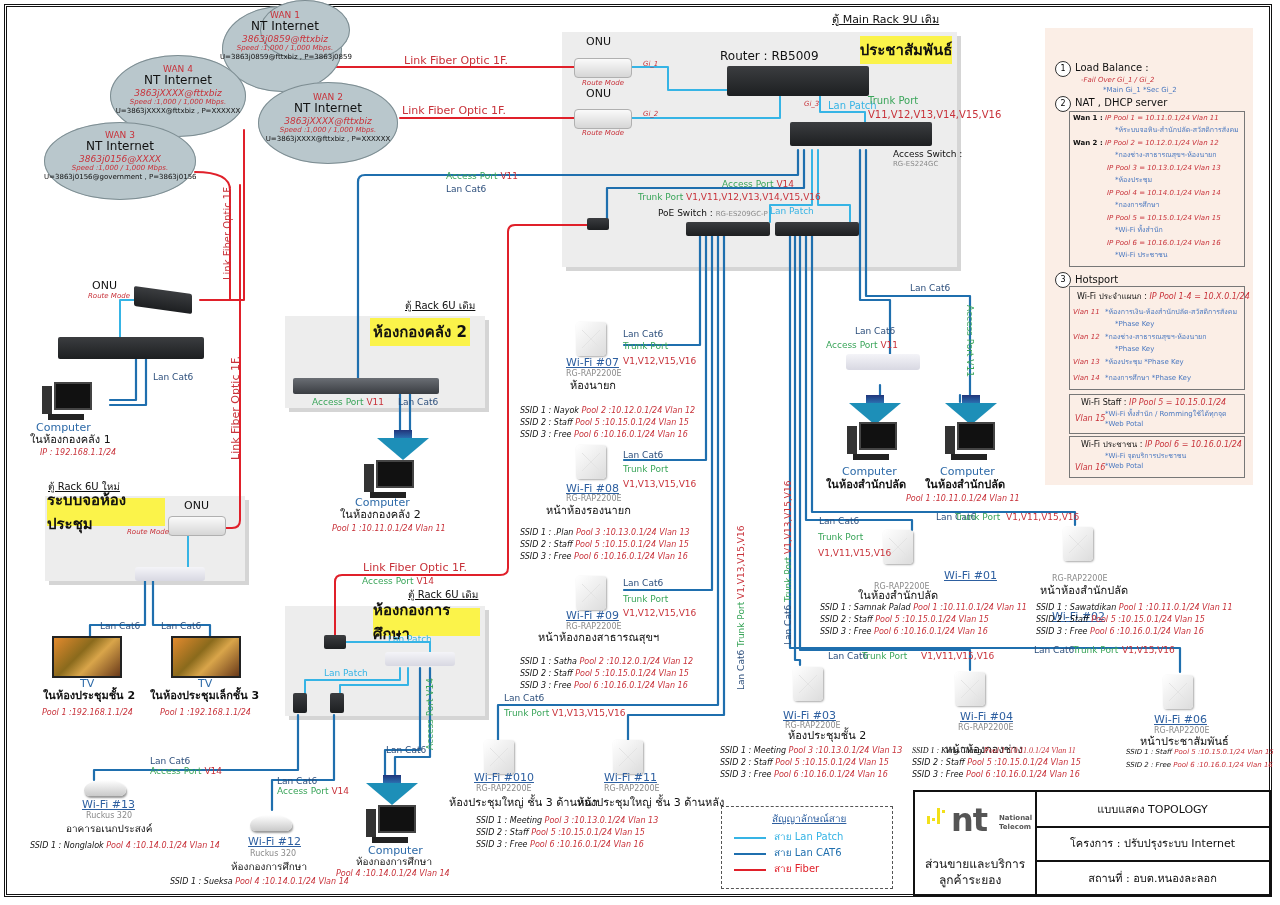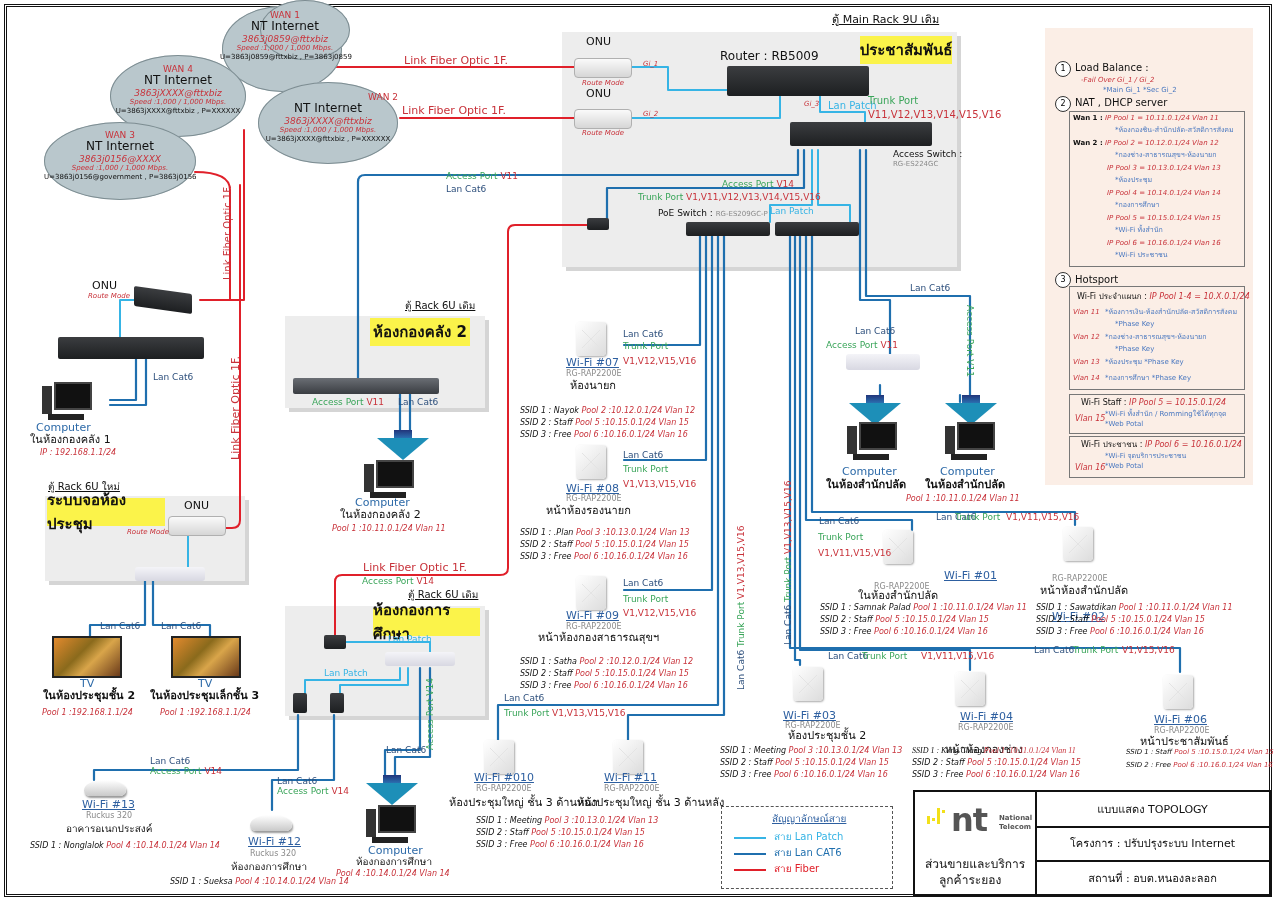--- a/index.html
+++ b/index.html
@@ -114,21 +114,21 @@
     <div class="t red s9" style="position:relative;">WAN 1</div>
     <div class="t blk s12" style="position:relative;">NT Internet</div>
     <div class="t red it s9" style="position:relative;">3863j0859@fttxbiz</div>
     <div class="t red it s7" style="position:relative;">Speed :1,000 / 1,000 Mbps.</div>
     <div class="t blk s7" style="position:relative;">U=3863j0859@fttxbiz , P=3863j0859</div>
   </div>
 </div>
 <div>
   <div class="cloud" style="left:258px;top:82px;width:140px;height:82px;"></div>
   <div class="cloud-txt" style="left:258px;top:92px;width:140px;">
-    <div class="t red s9" style="position:relative;text-align:right;">WAN 2</div>
+    <div class="t red s9" style="position:relative;">WAN 2</div>
     <div class="t blk s12" style="position:relative;">NT Internet</div>
     <div class="t red it s9" style="position:relative;">3863jXXXX@fttxbiz</div>
     <div class="t red it s7" style="position:relative;">Speed :1,000 / 1,000 Mbps.</div>
     <div class="t blk s7" style="position:relative;">U=3863jXXXX@fttxbiz , P=XXXXXX</div>
   </div>
 </div>
 <div>
   <div class="cloud" style="left:110px;top:55px;width:136px;height:82px;"></div>
   <div class="cloud-txt" style="left:110px;top:64px;width:136px;">
     <div class="t red s9" style="position:relative;">WAN 4</div>
@@ -396,21 +396,21 @@
   <div class="t blk s10" style="left:30px;top:34px;">Load Balance :</div>
   <div class="t red it s7" style="left:36px;top:48px;">-Fail Over  Gi_1 / Gi_2</div>
   <div class="t blue-t s7" style="left:58px;top:58px;">*Main Gi_1   *Sec Gi_2</div>
   <div class="circle-num" style="left:10px;top:68px;">2</div>
   <div class="t blk s10" style="left:30px;top:69px;">NAT , DHCP server</div>
   <div class="rp-box" style="left:24px;top:83px;width:174px;height:154px;"></div>
   <div id="nat-list" style="position:absolute;left:28px;top:86px;">
       <div style="position: absolute; left: 0px; top: 0px;">
         <div class="t s7" style="left:0;top:0;"><span class="blk" style="font-weight:bold;">Wan 1 : </span></div>
         <div class="t red it s7" style="left:32px;top:0;">IP Pool 1 = 10.11.0.1/24  Vlan 11</div>
-        <div class="t blue-t s7" style="left:42px;top:12px;">*ห้องกองชิน-สำนักปลัด-สวัสดิการสังคม</div>
+        <div class="t blue-t s7" style="left:42px;top:12px;">*ห้ระบบจอหิน-สำนักปลัด-สวัสดิการสังคม</div>
       </div>
       <div style="position: absolute; left: 0px; top: 25px;">
         <div class="t s7" style="left:0;top:0;"><span class="blk" style="font-weight:bold;">Wan 2 : </span></div>
         <div class="t red it s7" style="left:32px;top:0;">IP Pool 2 = 10.12.0.1/24  Vlan 12</div>
         <div class="t blue-t s7" style="left:42px;top:12px;">*กองช่าง-สาธารณสุขฯ-ห้องนายก</div>
       </div>
       <div style="position: absolute; left: 0px; top: 50px;">
         <div class="t s7" style="left:0;top:0;"><span class="blk" style="font-weight:bold;"></span></div>
         <div class="t red it s7" style="left:34px;top:0;">IP Pool 3 = 10.13.0.1/24  Vlan 13</div>
         <div class="t blue-t s7" style="left:42px;top:12px;">*ห้องประชุม</div>

